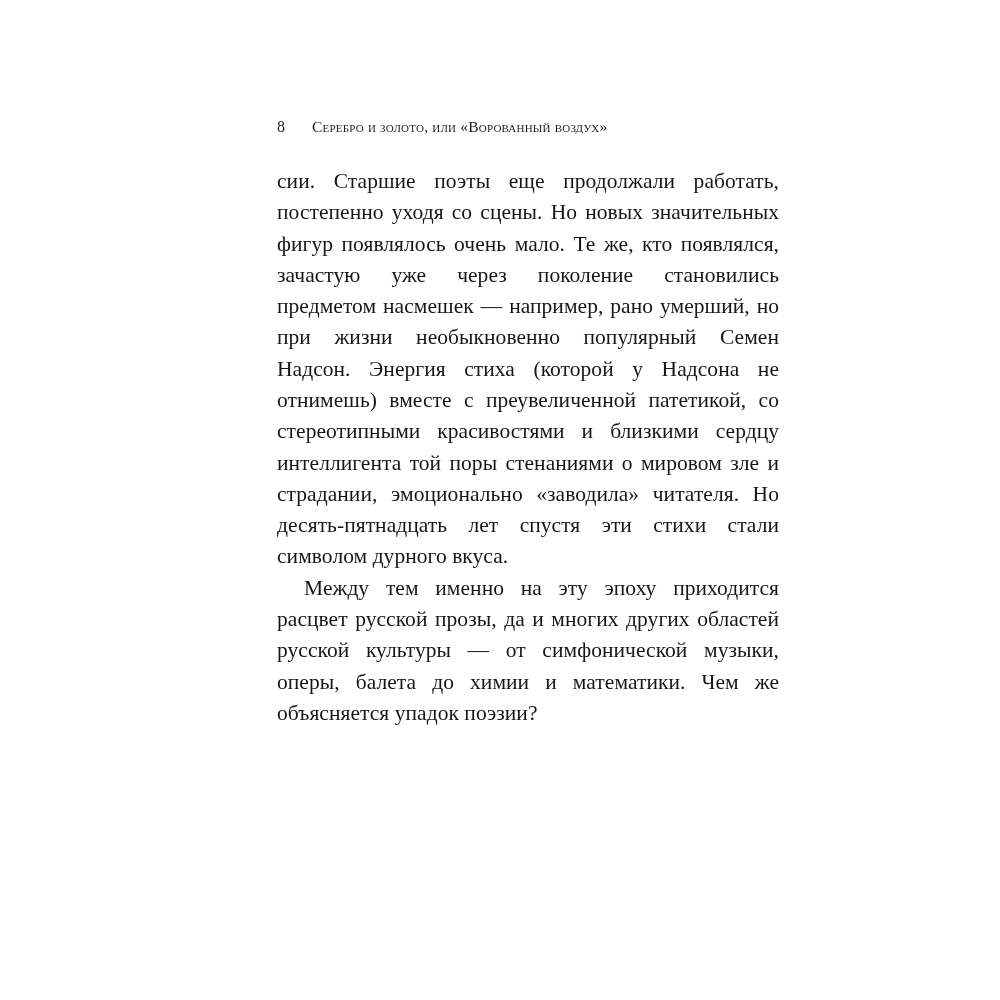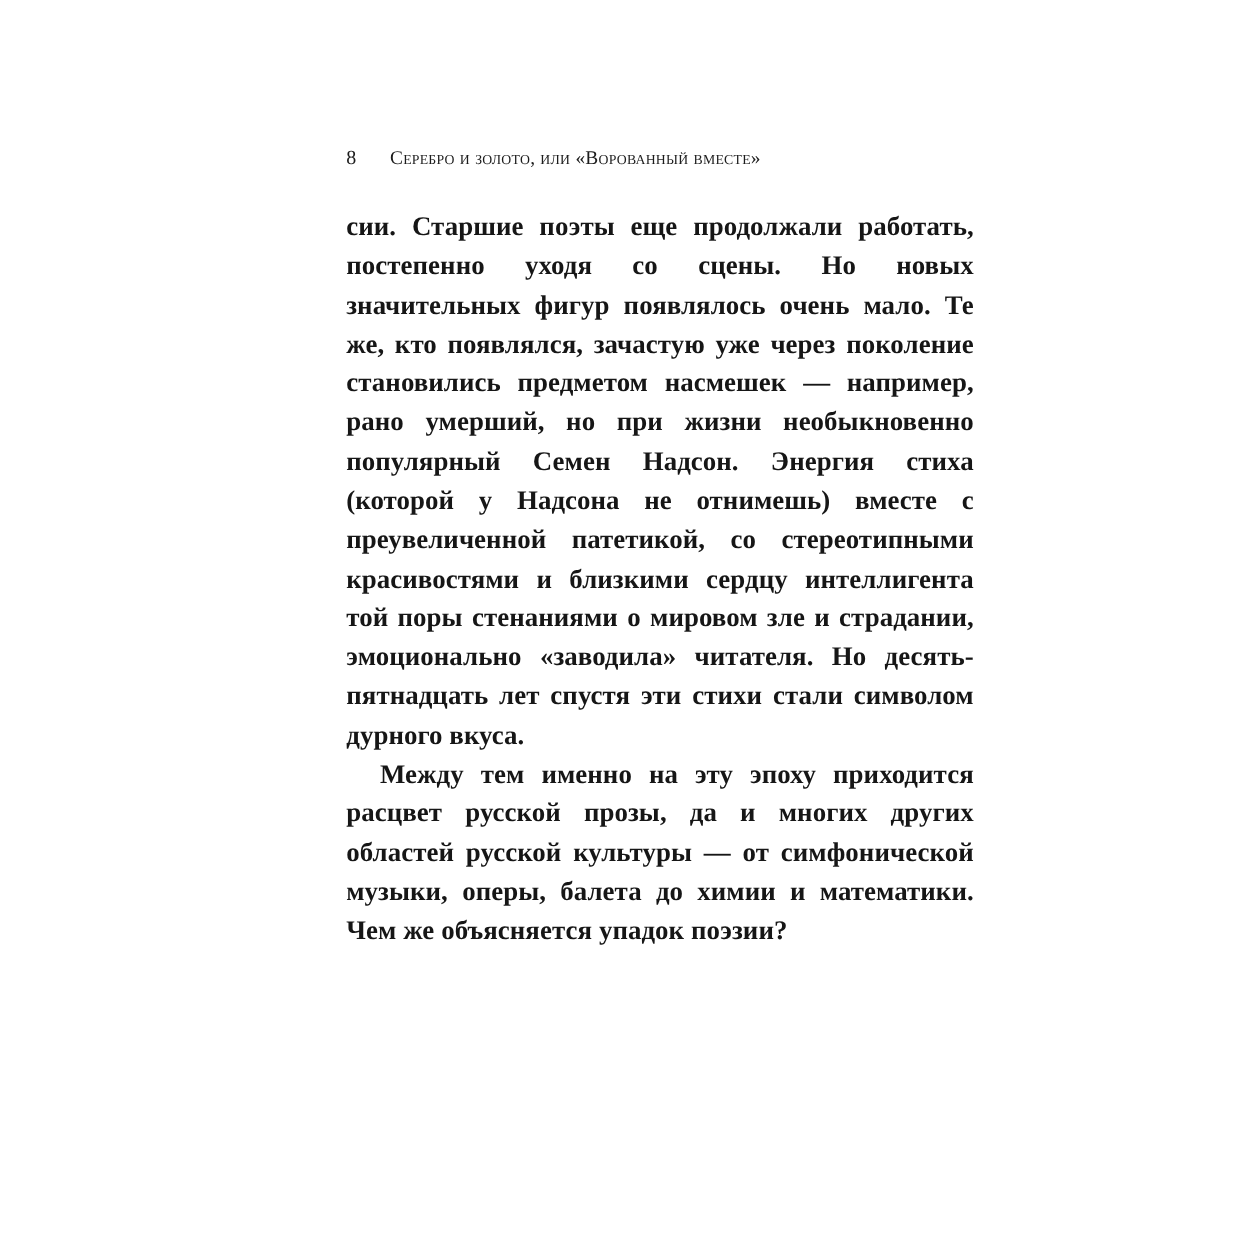--- a/index.html
+++ b/index.html
@@ -47,38 +47,37 @@
   }
   .text-block p {
     margin: 0;
     font-size: 21.5px;
     line-height: 1.455;
     text-align: justify;
     text-justify: inter-word;
     hyphens: manual;
     color: #161616;
     letter-spacing: 0.05px;
-    font-weight: bold;
   }
   .text-block p.indent {
     text-indent: 27px;
   }
   .text-block p + p {
     margin-top: 0;
   }
 </style>
 </head>
 <body>
 
 <div class="page">
   <div class="page-body">
 
     <div class="running-head">
       <span class="folio">8</span>
-      <span class="head-title">Серебро и золото, или «Ворованный вместе»</span>
+      <span class="head-title">Серебро и золото, или «Ворованный воздух»</span>
     </div>
 
     <div class="text-block">
       <p>сии. Старшие поэты еще продолжали рабо­тать, постепенно уходя со сцены. Но новых значительных фигур появлялось очень мало. Те же, кто появлялся, зачастую уже через поколение становились предметом насме­шек — например, рано умерший, но при жизни необыкновенно популярный Семен Надсон. Энергия стиха (которой у Надсона не отнимешь) вместе с преувеличенной па­тетикой, со стереотипными красивостями и близкими сердцу интеллигента той поры стенаниями о мировом зле и страдании, эмоционально «заводила» читателя. Но де­сять-пятнадцать лет спустя эти стихи стали символом дурного вкуса.</p>
       <p class="indent">Между тем именно на эту эпоху приходит­ся расцвет русской прозы, да и многих других областей русской культуры — от симфониче­ской музыки, оперы, балета до химии и мате­матики. Чем же объясняется упадок поэзии?</p>
     </div>
 
   </div>
 </div>
 

